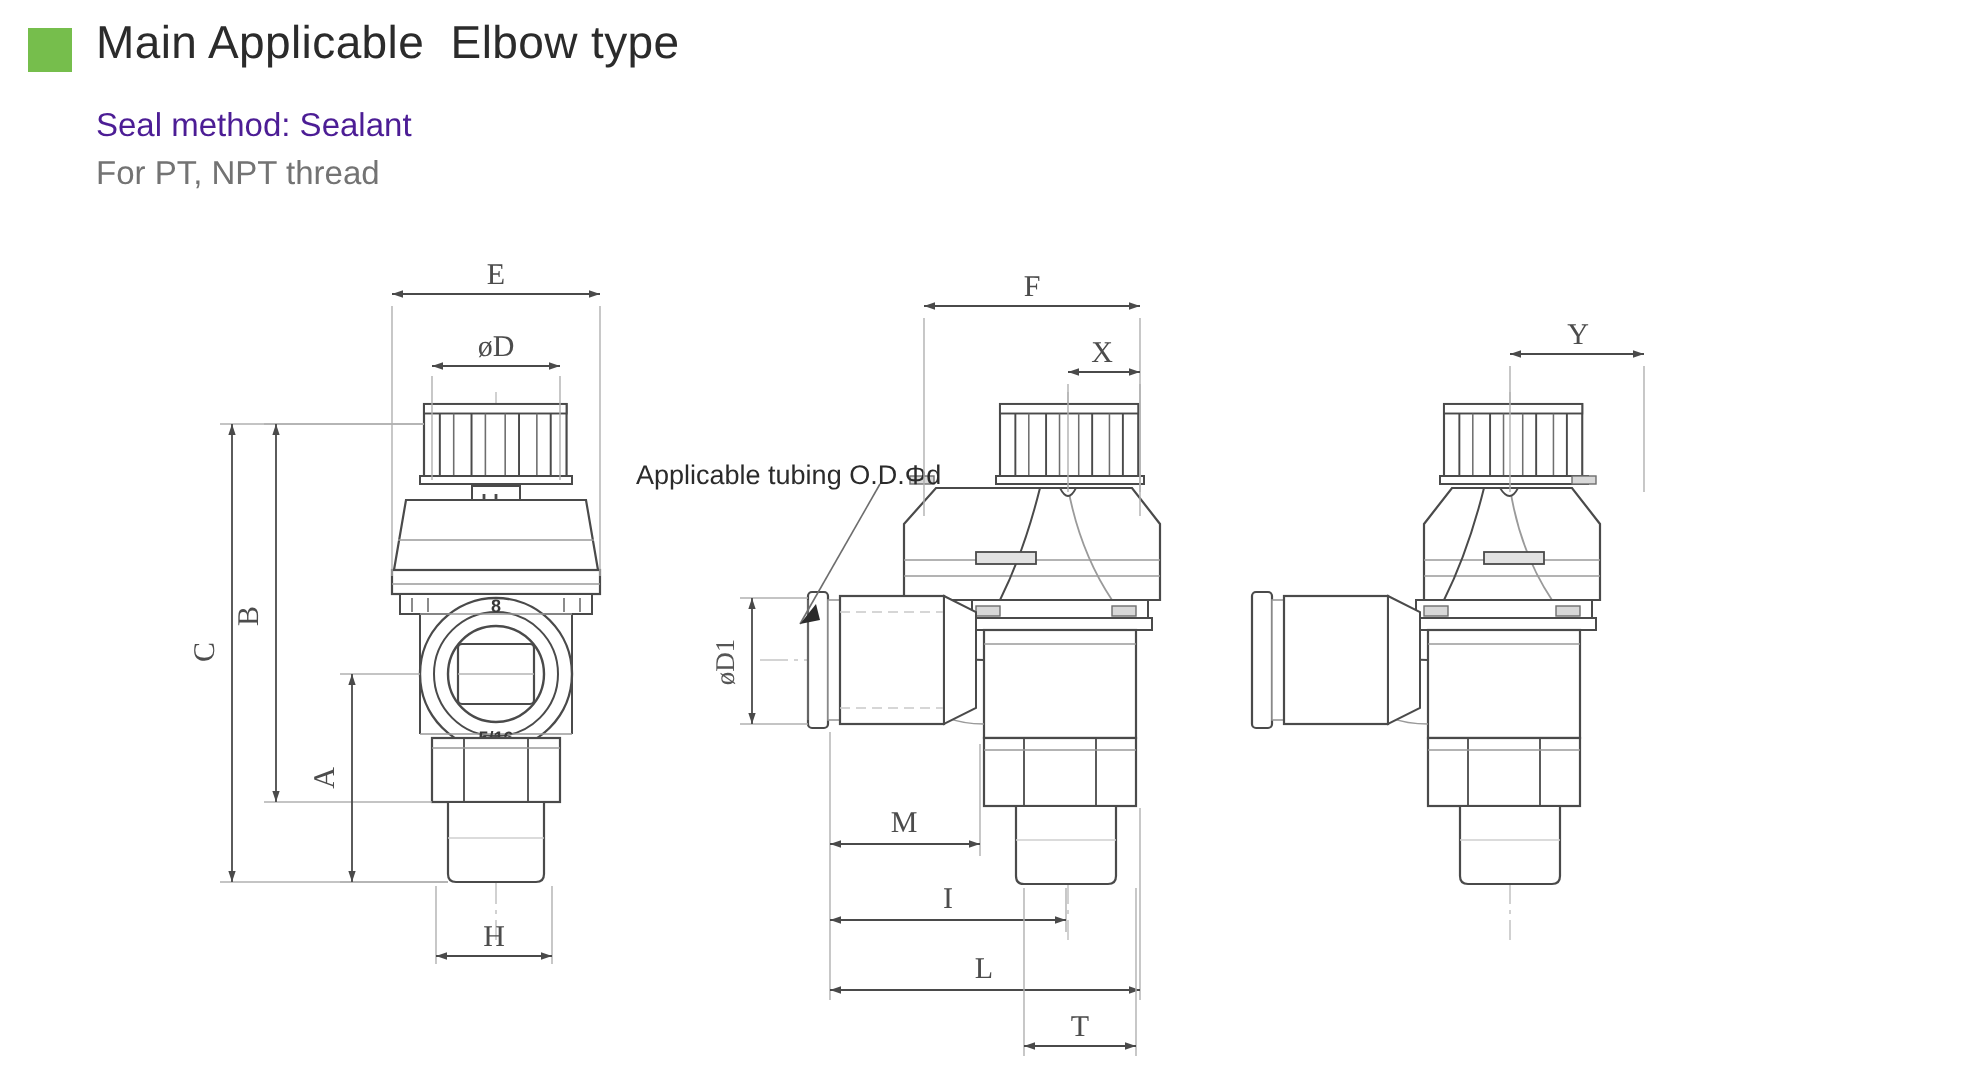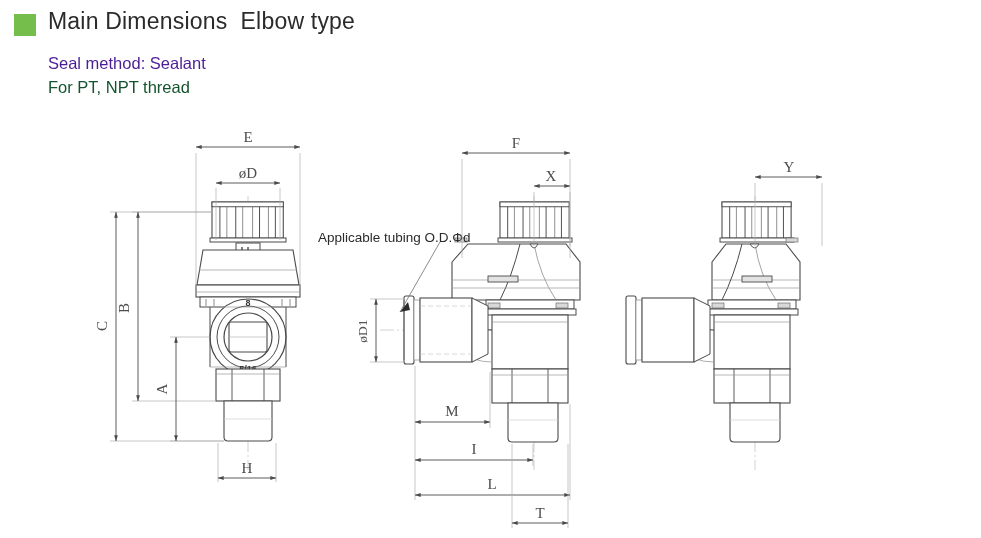--- a/index.html
+++ b/index.html
@@ -18,21 +18,21 @@
   .hdr-marker{
     position:absolute;left:14px;top:14px;width:22px;height:22px;
     background:#76be4c;
   }
   .hdr-title{
     position:absolute;left:48px;top:8px;
     font-size:23px;letter-spacing:.2px;color:#2b2b2b;
     white-space:pre;
   }
   .hdr-sub1{position:absolute;left:48px;top:54px;font-size:16.5px;color:#4c1d95;}
-  .hdr-sub2{position:absolute;left:48px;top:78px;font-size:16.5px;color:#14532d;}
+  .hdr-sub2{position:absolute;left:48px;top:78px;font-size:16.5px;color:#737373;}
 
   
   #draw{position:absolute;left:0;top:0;width:981px;height:538px;}
   #draw svg{display:block;}
 
   .dimtxt{
     font-family:"Liberation Serif", serif;
     font-size:15px;
     fill:#4c4c4c;
   }
@@ -53,21 +53,21 @@
     font-weight:bold;
   }
 </style>
 </head>
 <body>
 
 <div id="page">
 
   <div class="hdr">
     <div class="hdr-marker" style="background: rgb(118, 190, 76);"></div>
-    <div class="hdr-title">Main Dimensions  Elbow type</div>
+    <div class="hdr-title">Main Applicable  Elbow type</div>
     <div class="hdr-sub1">Seal method: Sealant</div>
     <div class="hdr-sub2">For PT, NPT thread</div>
   </div>
 
   <div id="draw">
   <svg width="981" height="538" viewBox="0 0 981 538" xmlns="http://www.w3.org/2000/svg">
     <defs>
       <marker id="ahL" viewBox="0 0 10 10" refX="9" refY="5" markerWidth="7" markerHeight="7" orient="auto">
         <path d="M9 5 L0 2 L0 8 Z" fill="#4a4a4a"></path>
       </marker>

